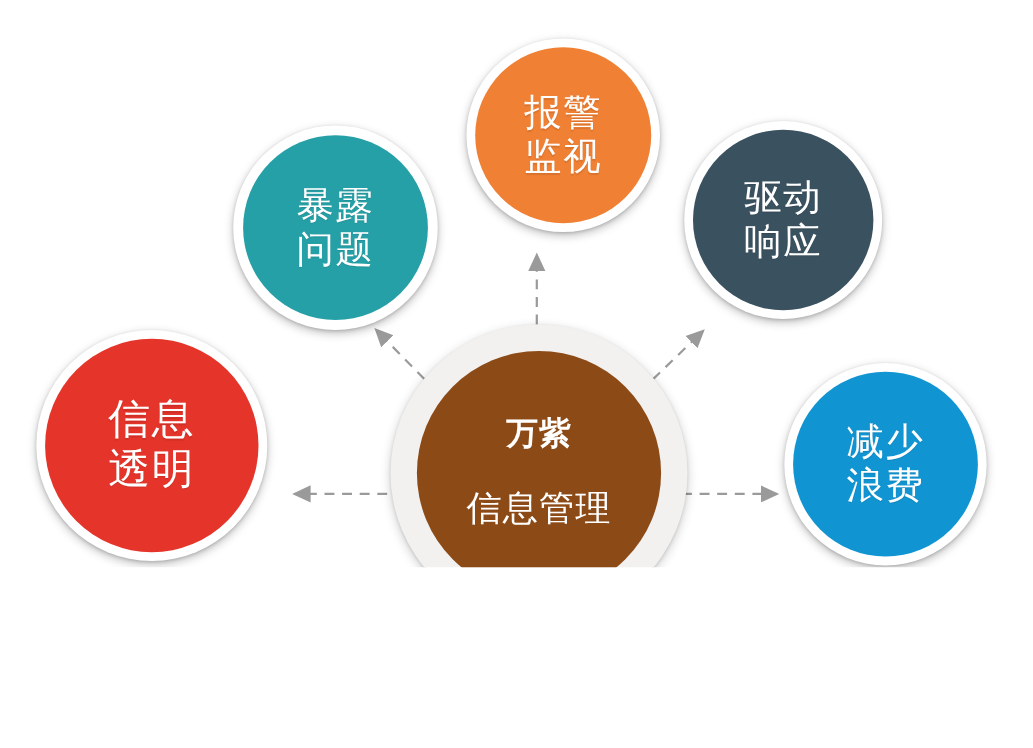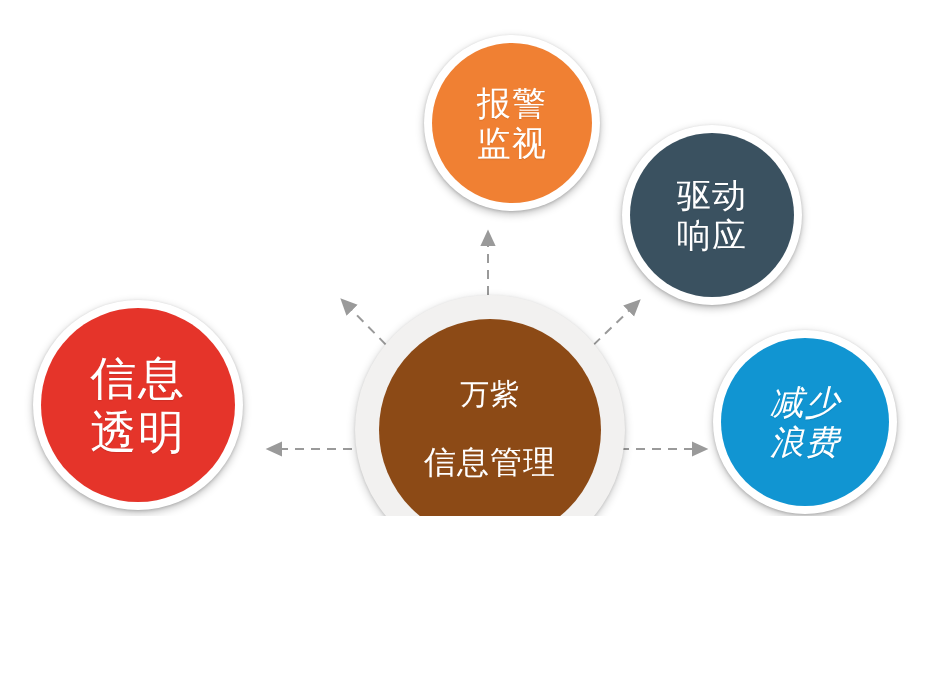--- a/index.html
+++ b/index.html
@@ -63,21 +63,21 @@
     flex-direction: column;
     align-items: center;
     justify-content: center;
   }
   .hub-line {
     color: #ffffff;
     white-space: nowrap;
     user-select: none;
     letter-spacing: 0.03em;
   }
-  .hub-line-1 { font-size: 29px; margin-bottom: 26px; }
+  .hub-line-1 { font-size: 29px; margin-bottom: 26px; font-weight: bold; }
   .hub-line-2 { font-size: 32px; margin-bottom: 24px; }
   .hub-line-3 { font-size: 32px; }
 
   
   .connectors {
     position: absolute;
     left: 0; top: 0;
     width: 939px;
     height: 680px;
     pointer-events: none;
@@ -110,36 +110,42 @@
     <line x1="620" y1="449" x2="706" y2="449" stroke="#9a9a9a" stroke-width="2" stroke-dasharray="9 7" marker-end="url(#arrowHead)"></line>
   </svg>
 
   <div class="node satellite" style="left:424px; top:35px; width:176px; height:176px; padding:8px;">
     <div class="node-inner" style="background:#f08033;">
       <span class="node-label">报警
 监视</span>
     </div>
   </div>
 
+  <div class="node satellite" style="left:212px; top:114px; width:186px; height:186px; padding:9px;">
+    <div class="node-inner" style="background:#26a0a7;">
+      <span class="node-label">暴露
+问题</span>
+    </div>
+  </div>
 
-  <div class="node satellite" style="left:622px; top:125px; width:180px; height:180px; padding:8px;">
+  <div class="node satellite" style="left:622px; top:110px; width:180px; height:180px; padding:8px;">
     <div class="node-inner" style="background:#3a5160;">
       <span class="node-label">驱动
 响应</span>
     </div>
   </div>
 
   <div class="node satellite" style="left:33px; top:300px; width:210px; height:210px; padding:8px;">
     <div class="node-inner" style="background:#e5342a;">
-      <span class="node-label" style="font-size:46px;">信息
+      <span class="node-label" style="font-size:38px;">信息
 透明</span>
     </div>
   </div>
 
-  <div class="node satellite" style="left:713px; top:330px; width:184px; height:184px; padding:8px;font-style:italic;">
+  <div class="node satellite" style="left:713px; top:330px; width:184px; height:184px; padding:8px;">
     <div class="node-inner" style="background:#1195d2;">
       <span class="node-label">减少
 浪费</span>
     </div>
   </div>
 
   <div class="node hub" style="left:355px; top:295px; width:270px; height:270px; padding:24px;">
     <div class="node-inner hub-inner">
       <span class="hub-line hub-line-1">万紫</span>
       <span class="hub-line hub-line-3">信息管理</span>

